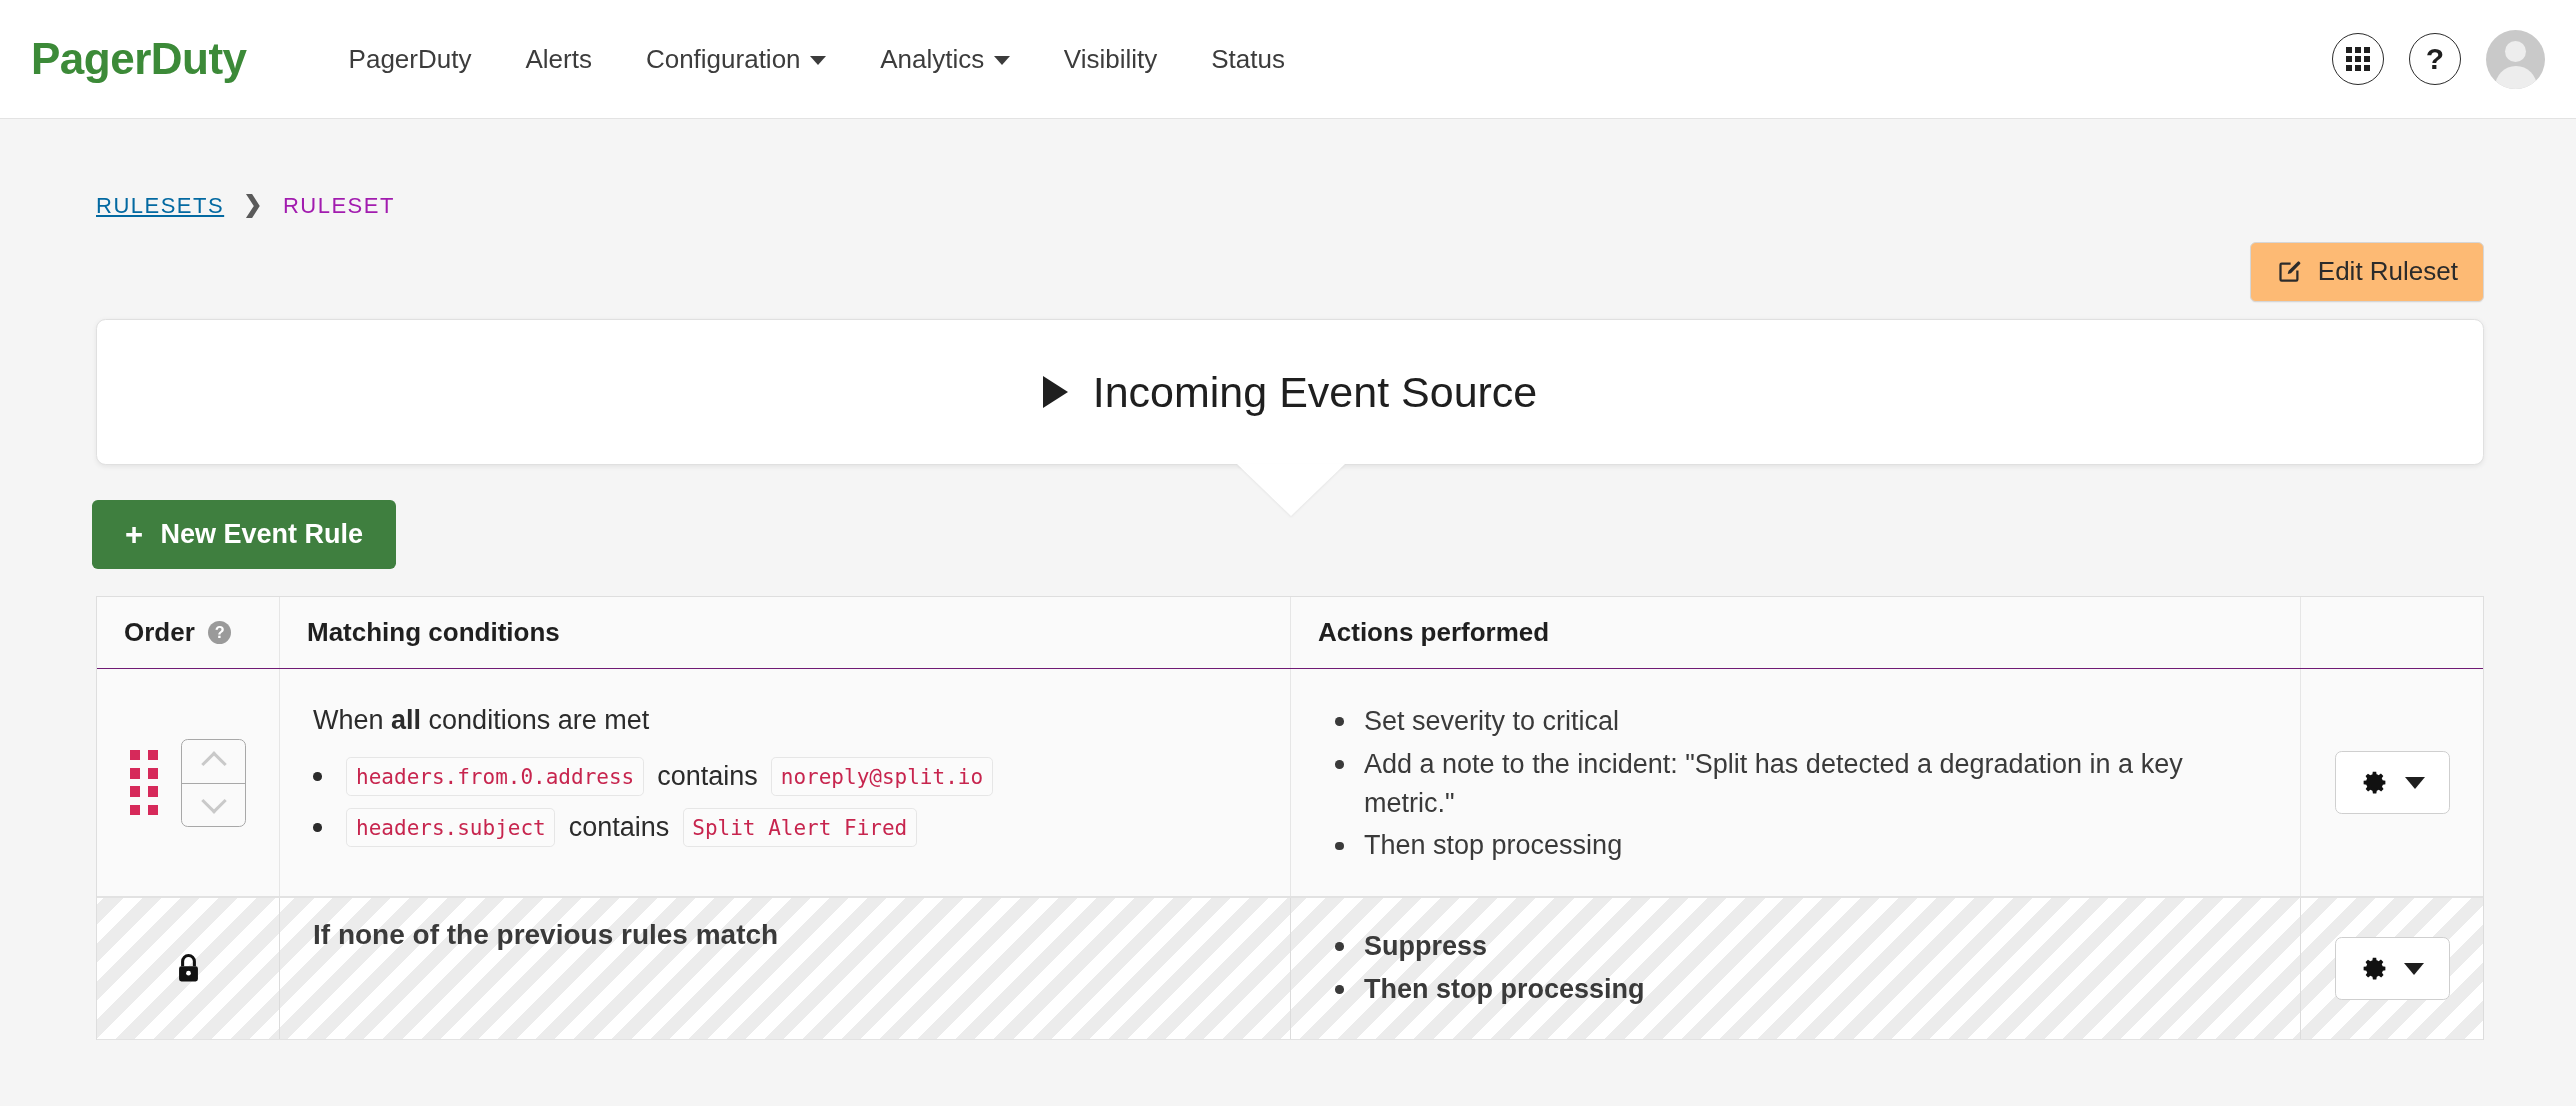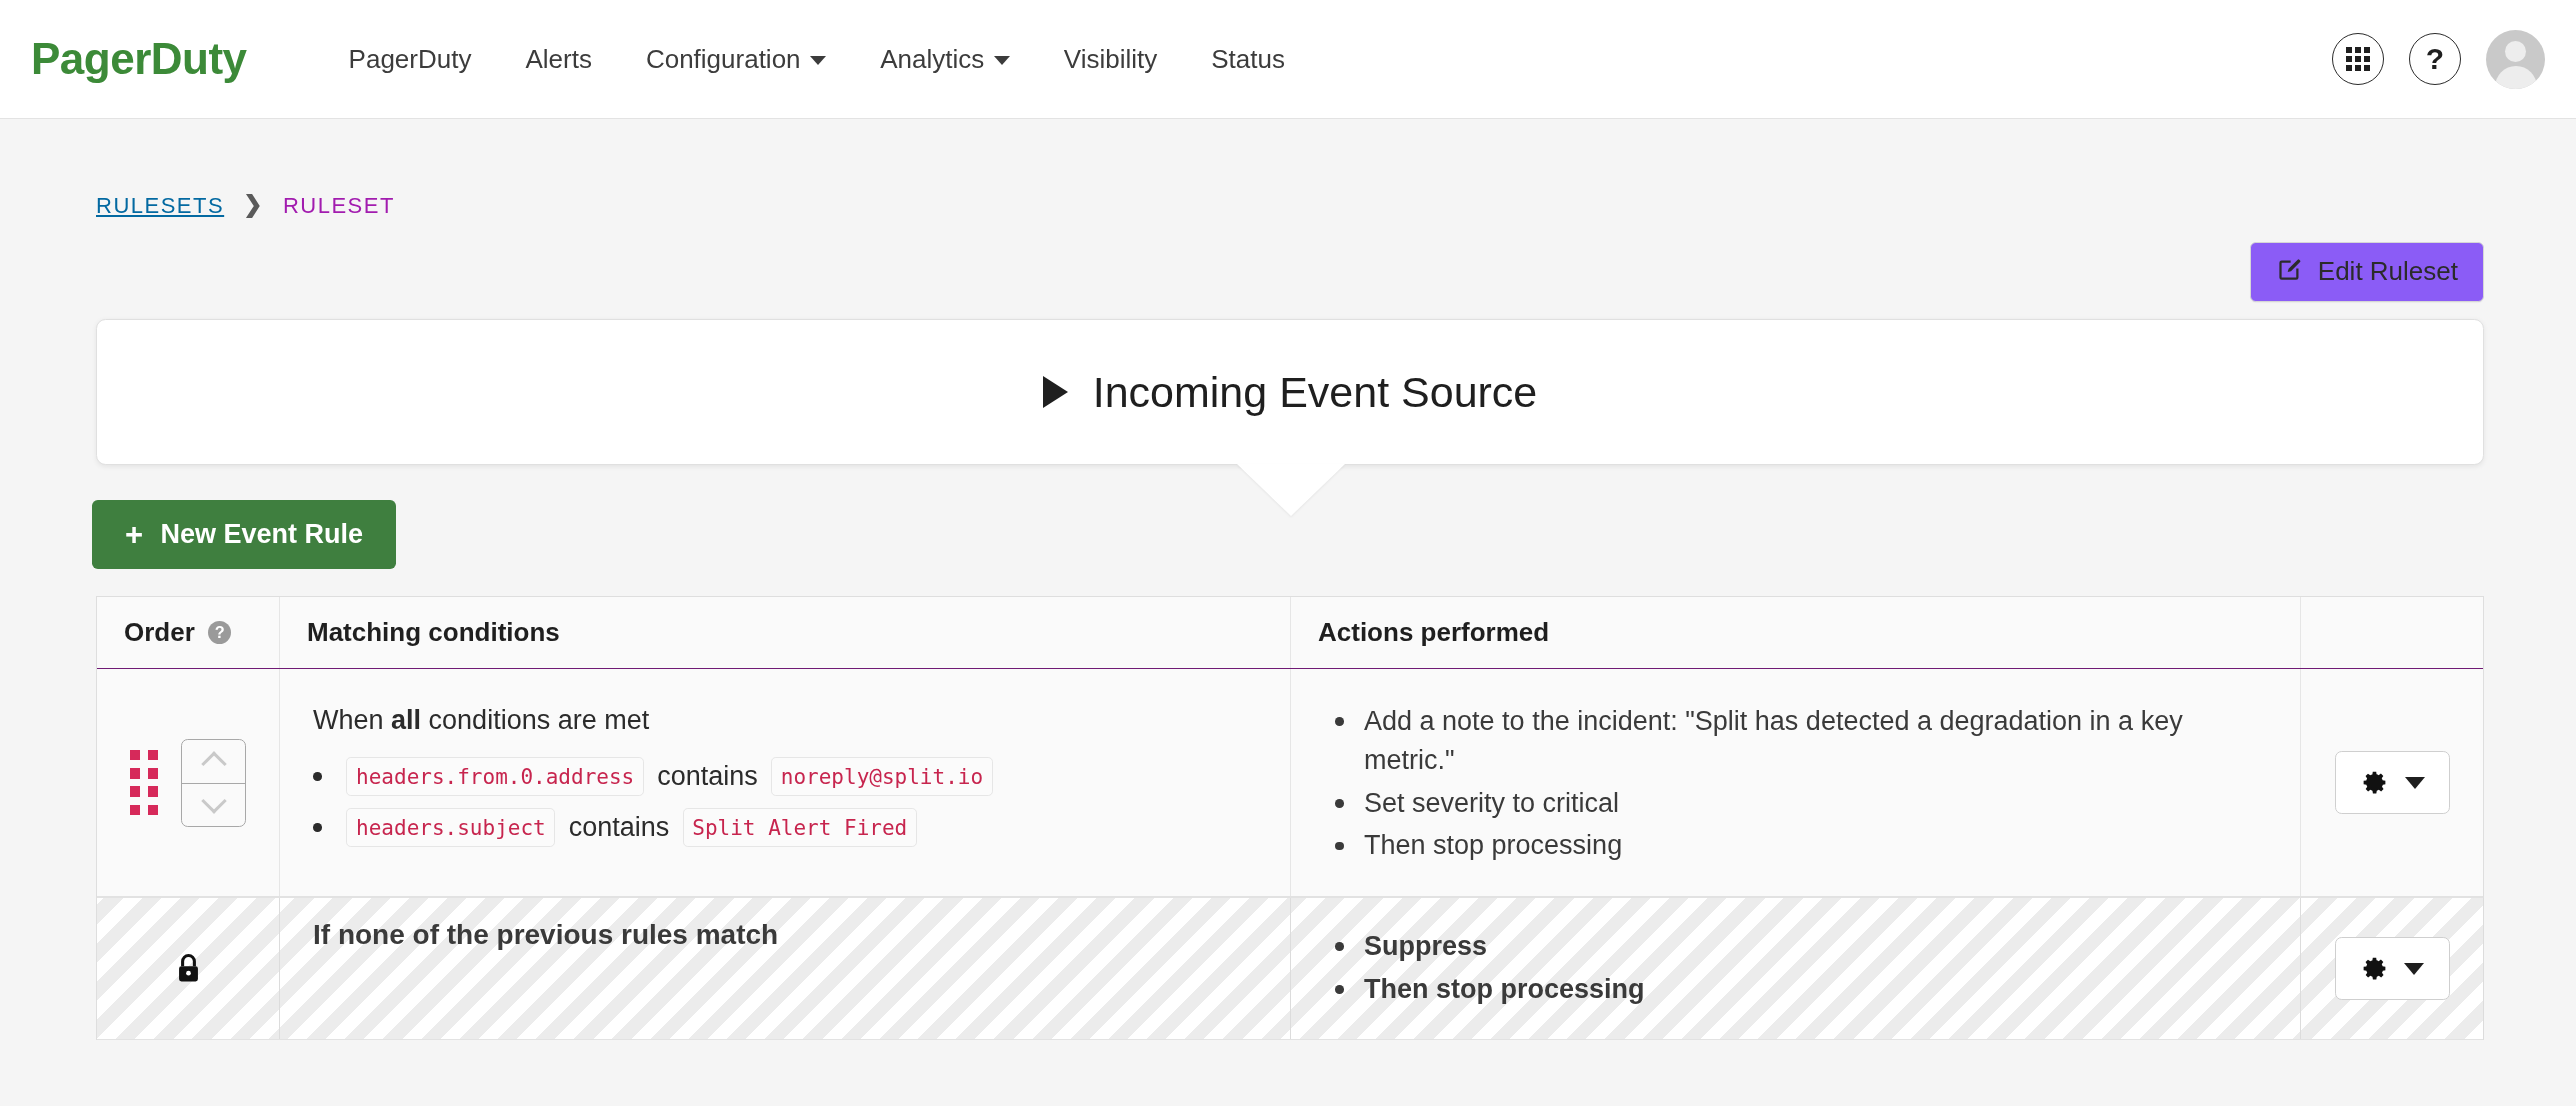--- a/index.html
+++ b/index.html
@@ -140,28 +140,28 @@
     top: -1px;
   }
   .bc-current { color: #a21caf; }
 
   .edit-row {
     display: flex;
     justify-content: flex-end;
     padding: 23px 92px 0 0;
   }
   .btn-edit {
-    background: #8b5cf6;
+    background: #fdba74;
     border: 1px solid #d6d6d6;
     border-radius: 5.8px;
     padding: 13.4px 25px;
     font-size: 26px;
     color: #2b2b2b;
     display: flex;
-    align-items: flex-start;
+    align-items: center;
     gap: 15.3px;
     cursor: pointer;
     box-shadow: 0 1px 1px rgba(0,0,0,.04);
   }
   .edit-pencil-icon { display: block; }
 
   
   .bubble-wrap { position: relative; margin: 17.3px 0 0 96px; width: 2388px; }
   .bubble {
     background: #ffffff;
@@ -534,22 +534,22 @@
             <li>
               <code class="chip">headers.subject</code>
               <span class="op">contains</span>
               <code class="chip">Split Alert Fired</code>
             </li>
           </ul>
         </div>
 
         <div class="td col-action cell-actions">
           <ul class="act-list">
+            <li><span>Set severity to critical</span></li>
             <li><span>Add a note to the incident: "Split has detected a degradation in a key metric."</span></li>
-            <li><span>Set severity to critical</span></li>
             <li><span>Then stop processing</span></li>
           </ul>
         </div>
 
         <div class="td col-gear cell-gear">
           <div class="btn-gear">
             <svg width="29" height="29" viewBox="0 0 24 24">
               <path fill="#111" d="M12 8.5a3.5 3.5 0 1 0 0 7 3.5 3.5 0 0 0 0-7zm0 5.2a1.7 1.7 0 1 1 0-3.4 1.7 1.7 0 0 1 0 3.4z"></path>
               <path fill="#111" d="M21 13.4v-2.8l-2.3-.4a7 7 0 0 0-.7-1.7l1.3-1.9-2-2-1.9 1.3a7 7 0 0 0-1.7-.7L13.4 3h-2.8l-.4 2.3a7 7 0 0 0-1.7.7L6.6 4.7l-2 2 1.3 1.9a7 7 0 0 0-.7 1.7L3 10.6v2.8l2.3.4a7 7 0 0 0 .7 1.7l-1.3 1.9 2 2 1.9-1.3a7 7 0 0 0 1.7.7l.4 2.3h2.8l.4-2.3a7 7 0 0 0 1.7-.7l1.9 1.3 2-2-1.3-1.9a7 7 0 0 0 .7-1.7l2.3-.4z"></path>
             </svg>

